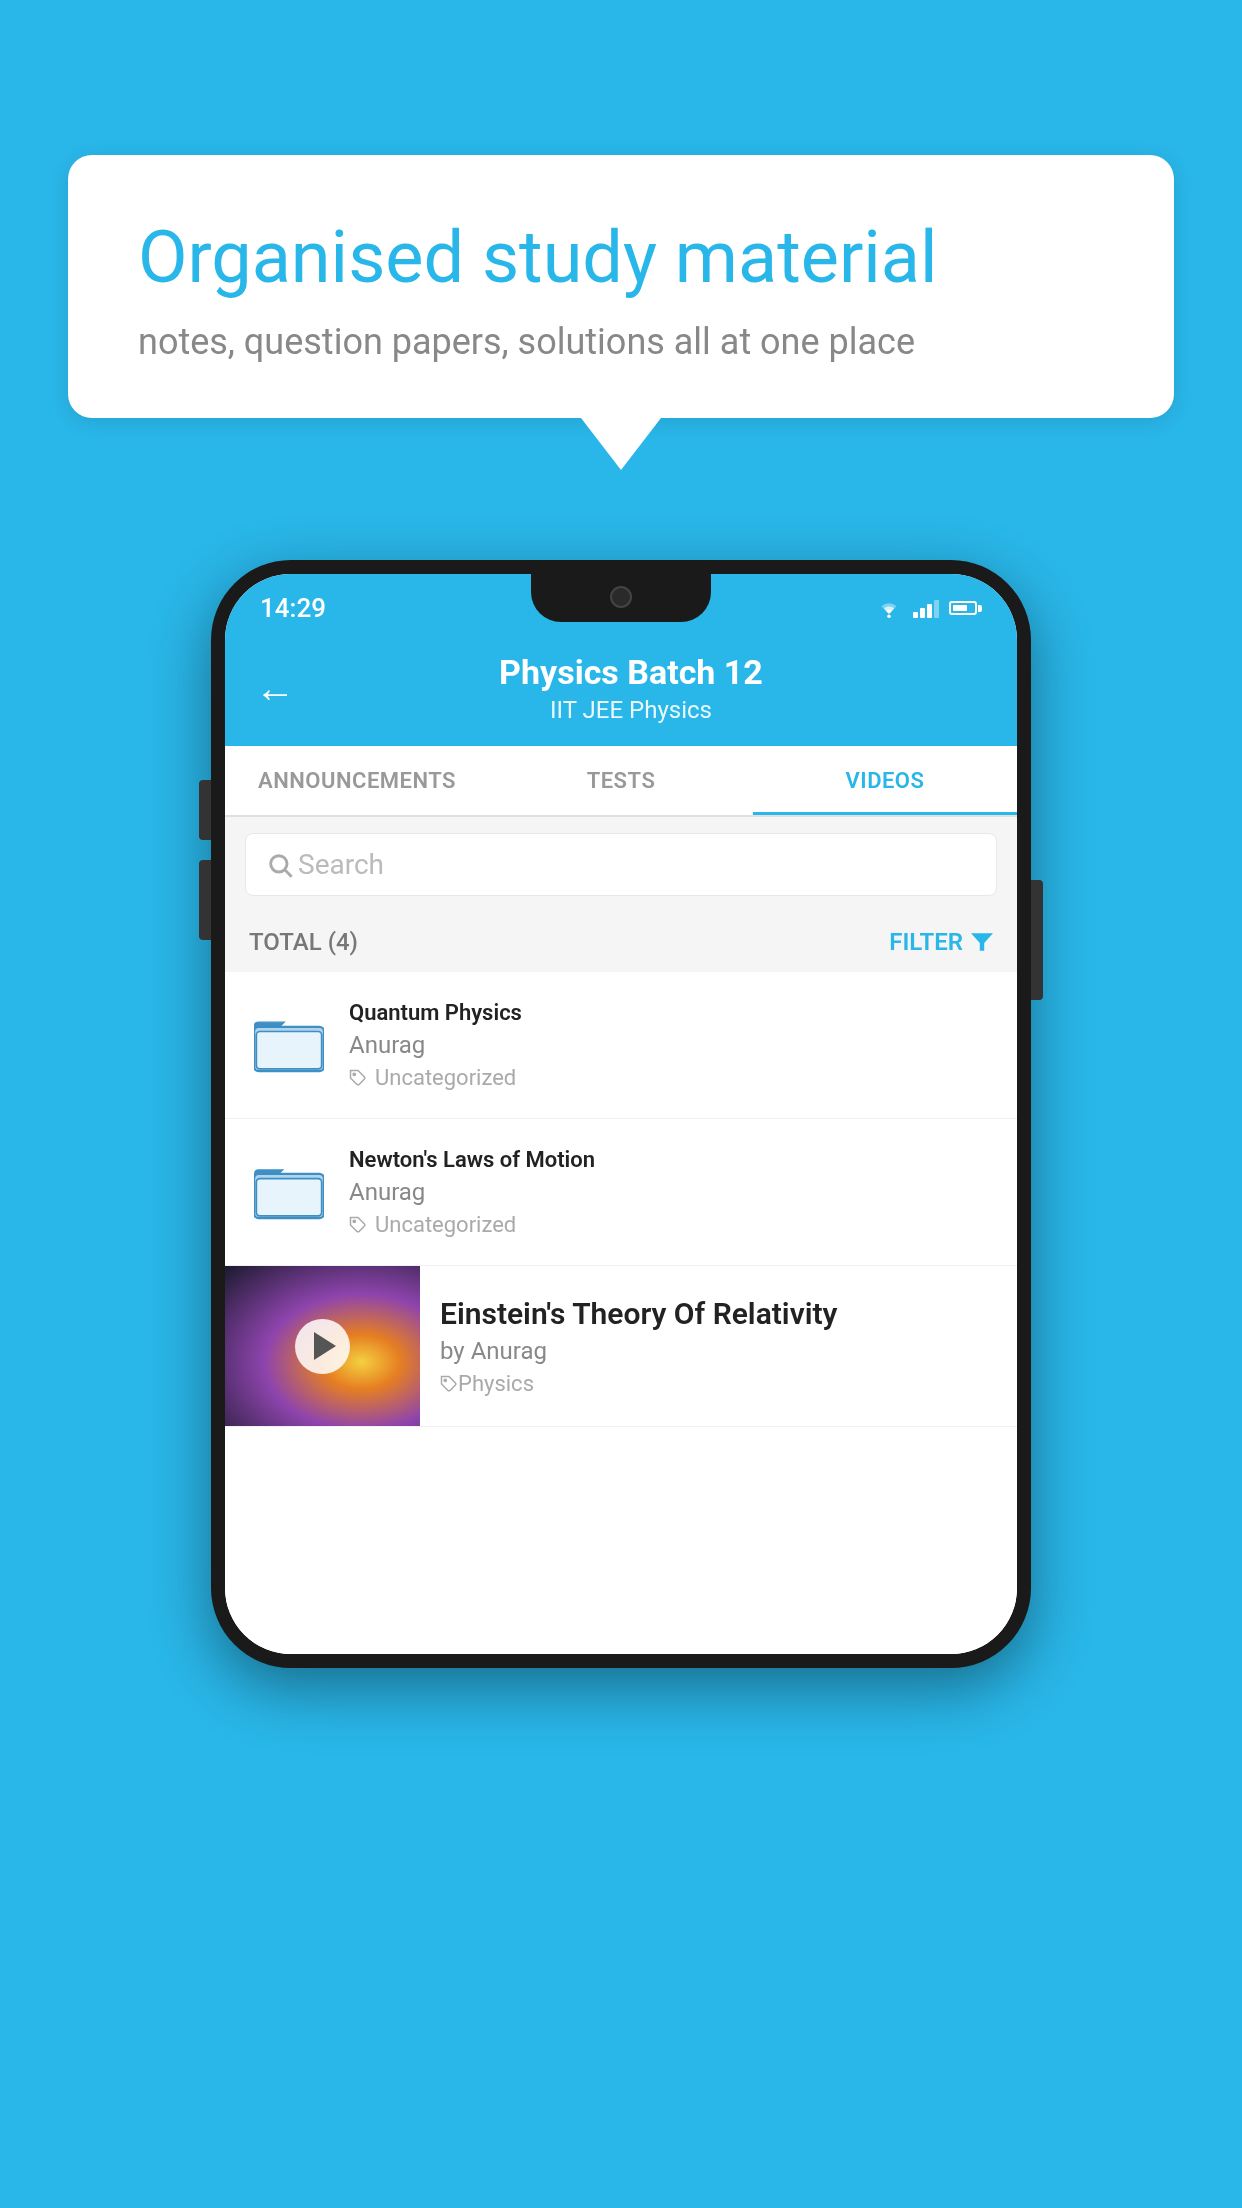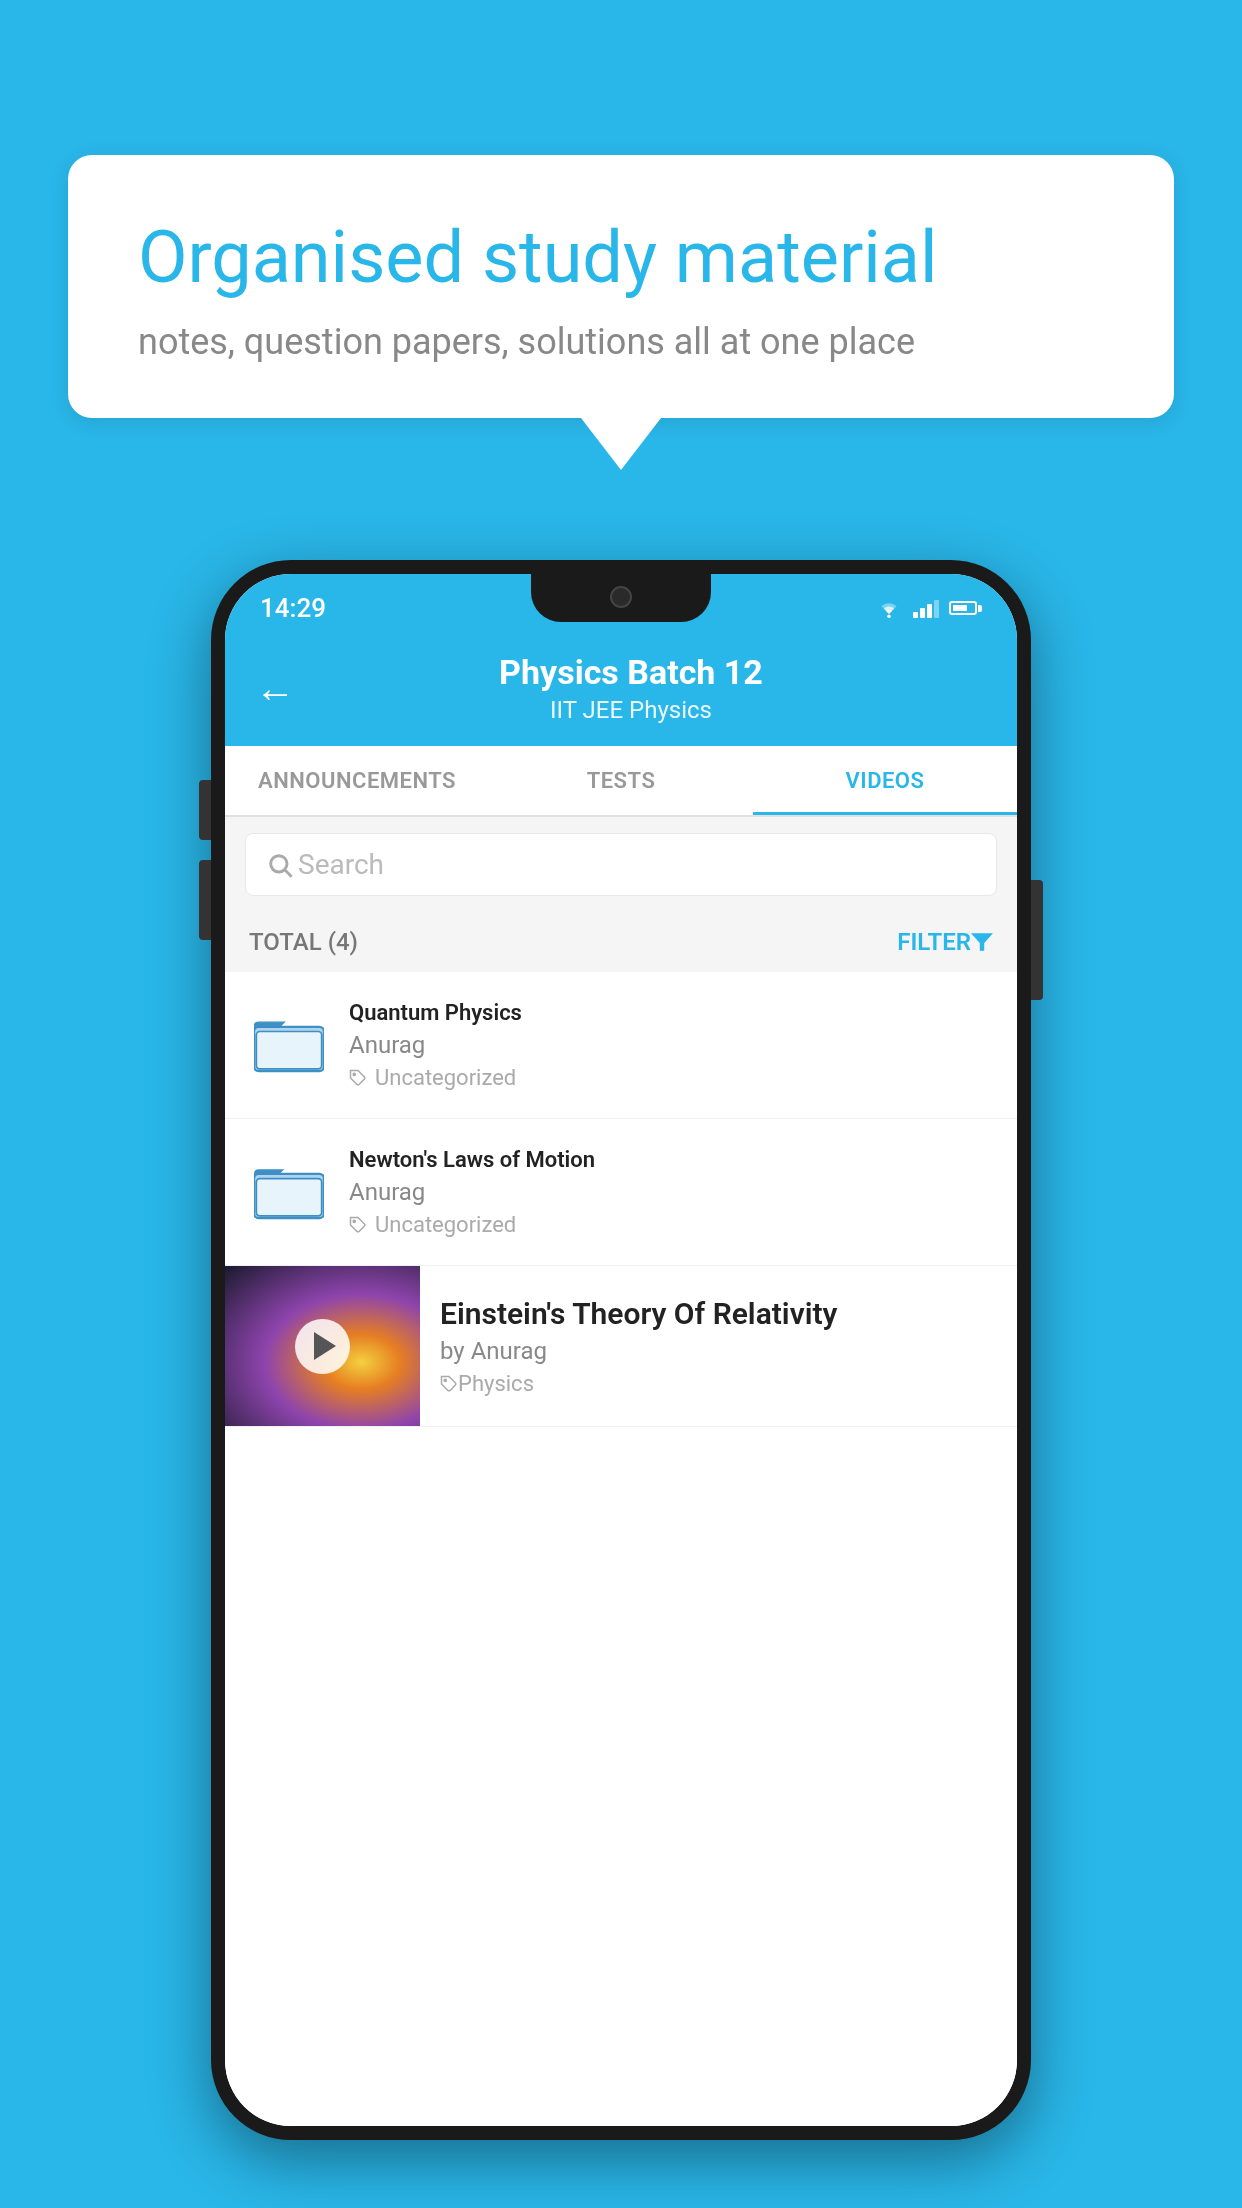--- a/index.html
+++ b/index.html
@@ -52,21 +52,21 @@
       font-weight: 400;
     }
 
     
     .phone-container {
       position: absolute;
       top: 560px;
       left: 50%;
       transform: translateX(-50%);
       width: 820px;
-      height: 1580px;
+      height: 1108px;
     }
 
     .phone-outer {
       width: 100%;
       height: 100%;
       background: #1a1a1a;
       border-radius: 80px;
       padding: 14px;
       box-shadow: 0 20px 60px rgba(0,0,0,0.4);
       position: relative;
@@ -267,20 +267,21 @@
 
     .total-count {
       font-size: 24px;
       color: #777;
       font-weight: 500;
     }
 
     .filter-btn {
       display: flex;
       align-items: center;
+      gap: 8px;
       color: #29b6e8;
       font-size: 24px;
       font-weight: 600;
       cursor: pointer;
     }
 
     
     .content-list {
       background: white;
       flex: 1;

